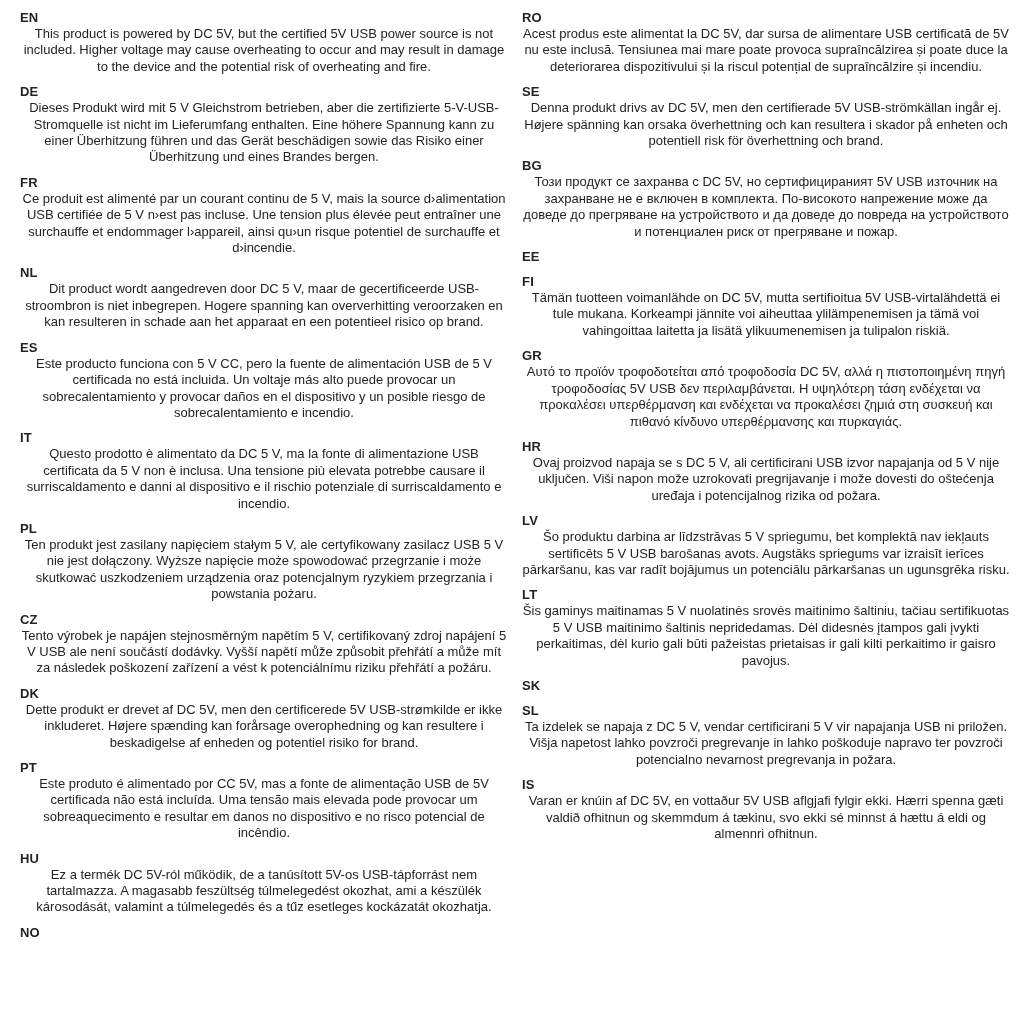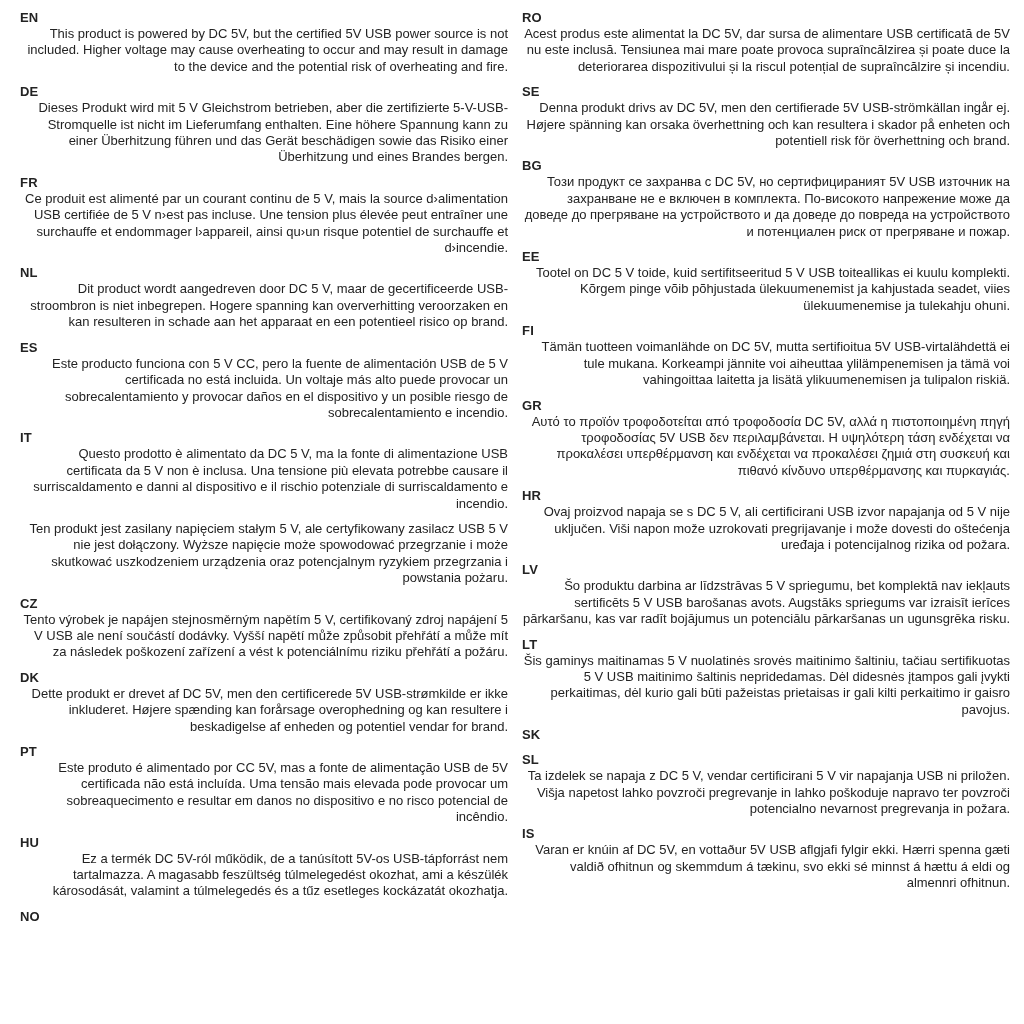--- a/index.html
+++ b/index.html
@@ -32,21 +32,21 @@
   }
   .lang-code {
     font-size: 13px;
     font-weight: bold;
     line-height: 16px;
     letter-spacing: 0.2px;
   }
   .lang-text {
     font-size: 13px;
     line-height: 16.4px;
-    text-align: right;
+    text-align: center;
   }
 </style>
 </head>
 <body>
 
 <div class="page">
   <div class="column">
       <div class="section">
         <div class="lang-code">EN</div>
         <div class="lang-text">This product is powered by DC 5V, but the certified 5V USB power source is not included. Higher voltage may cause overheating to occur and may result in damage to the device and the potential risk of overheating and fire.</div>
@@ -65,29 +65,30 @@
       </div>
       <div class="section">
         <div class="lang-code">ES</div>
         <div class="lang-text">Este producto funciona con 5 V CC, pero la fuente de alimentación USB de 5 V certificada no está incluida. Un voltaje más alto puede provocar un sobrecalentamiento y provocar daños en el dispositivo y un posible riesgo de sobrecalentamiento e incendio.</div>
       </div>
       <div class="section">
         <div class="lang-code">IT</div>
         <div class="lang-text">Questo prodotto è alimentato da DC 5 V, ma la fonte di alimentazione USB certificata da 5 V non è inclusa. Una tensione più elevata potrebbe causare il surriscaldamento e danni al dispositivo e il rischio potenziale di surriscaldamento e incendio.</div>
       </div>
       <div class="section">
+        <div class="lang-code">PL</div>
         <div class="lang-text">Ten produkt jest zasilany napięciem stałym 5 V, ale certyfikowany zasilacz USB 5 V nie jest dołączony. Wyższe napięcie może spowodować przegrzanie i może skutkować uszkodzeniem urządzenia oraz potencjalnym ryzykiem przegrzania i powstania pożaru.</div>
       </div>
       <div class="section">
         <div class="lang-code">CZ</div>
         <div class="lang-text">Tento výrobek je napájen stejnosměrným napětím 5 V, certifikovaný zdroj napájení 5 V USB ale není součástí dodávky. Vyšší napětí může způsobit přehřátí a může mít za následek poškození zařízení a vést k potenciálnímu riziku přehřátí a požáru.</div>
       </div>
       <div class="section">
         <div class="lang-code">DK</div>
-        <div class="lang-text">Dette produkt er drevet af DC 5V, men den certificerede 5V USB-strømkilde er ikke inkluderet. Højere spænding kan forårsage overophedning og kan resultere i beskadigelse af enheden og potentiel vendar for brand.</div>
+        <div class="lang-text">Dette produkt er drevet af DC 5V, men den certificerede 5V USB-strømkilde er ikke inkluderet. Højere spænding kan forårsage overophedning og kan resultere i beskadigelse af enheden og potentiel risiko for brand.</div>
       </div>
       <div class="section">
         <div class="lang-code">PT</div>
         <div class="lang-text">Este produto é alimentado por CC 5V, mas a fonte de alimentação USB de 5V certificada não está incluída. Uma tensão mais elevada pode provocar um sobreaquecimento e resultar em danos no dispositivo e no risco potencial de incêndio.</div>
       </div>
       <div class="section">
         <div class="lang-code">HU</div>
         <div class="lang-text">Ez a termék DC 5V-ról működik, de a tanúsított 5V-os USB-tápforrást nem tartalmazza. A magasabb feszültség túlmelegedést okozhat, ami a készülék károsodását, valamint a túlmelegedés és a tűz esetleges kockázatát okozhatja.</div>
       </div>
       <div class="section">
@@ -102,21 +103,20 @@
       <div class="section">
         <div class="lang-code">SE</div>
         <div class="lang-text">Denna produkt drivs av DC 5V, men den certifierade 5V USB-strömkällan ingår ej. Højere spänning kan orsaka överhettning och kan resultera i skador på enheten och potentiell risk för överhettning och brand.</div>
       </div>
       <div class="section">
         <div class="lang-code">BG</div>
         <div class="lang-text">Този продукт се захранва с DC 5V, но сертифицираният 5V USB източник на захранване не е включен в комплекта. По-високото напрежение може да доведе до прегряване на устройството и да доведе до повреда на устройството и потенциален риск от прегряване и пожар.</div>
       </div>
       <div class="section">
         <div class="lang-code">EE</div>
-        <div class="lang-text">Tootel on DC 5 V toide, kuid sertifitseeritud 5 V USB toiteallikas ei kuulu komplekti. Kõrgem pinge võib põhjustada ülekuumenemist ja kahjustada seadet, viies ülekuumenemise ja tulekahju ohuni.</div>
       </div>
       <div class="section">
         <div class="lang-code">FI</div>
         <div class="lang-text">Tämän tuotteen voimanlähde on DC 5V, mutta sertifioitua 5V USB-virtalähdettä ei tule mukana. Korkeampi jännite voi aiheuttaa ylilämpenemisen ja tämä voi vahingoittaa laitetta ja lisätä ylikuumenemisen ja tulipalon riskiä.</div>
       </div>
       <div class="section">
         <div class="lang-code">GR</div>
         <div class="lang-text">Αυτό το προϊόν τροφοδοτείται από τροφοδοσία DC 5V, αλλά η πιστοποιημένη πηγή τροφοδοσίας 5V USB δεν περιλαμβάνεται. Η υψηλότερη τάση ενδέχεται να προκαλέσει υπερθέρμανση και ενδέχεται να προκαλέσει ζημιά στη συσκευή και πιθανό κίνδυνο υπερθέρμανσης και πυρκαγιάς.</div>
       </div>
       <div class="section">

